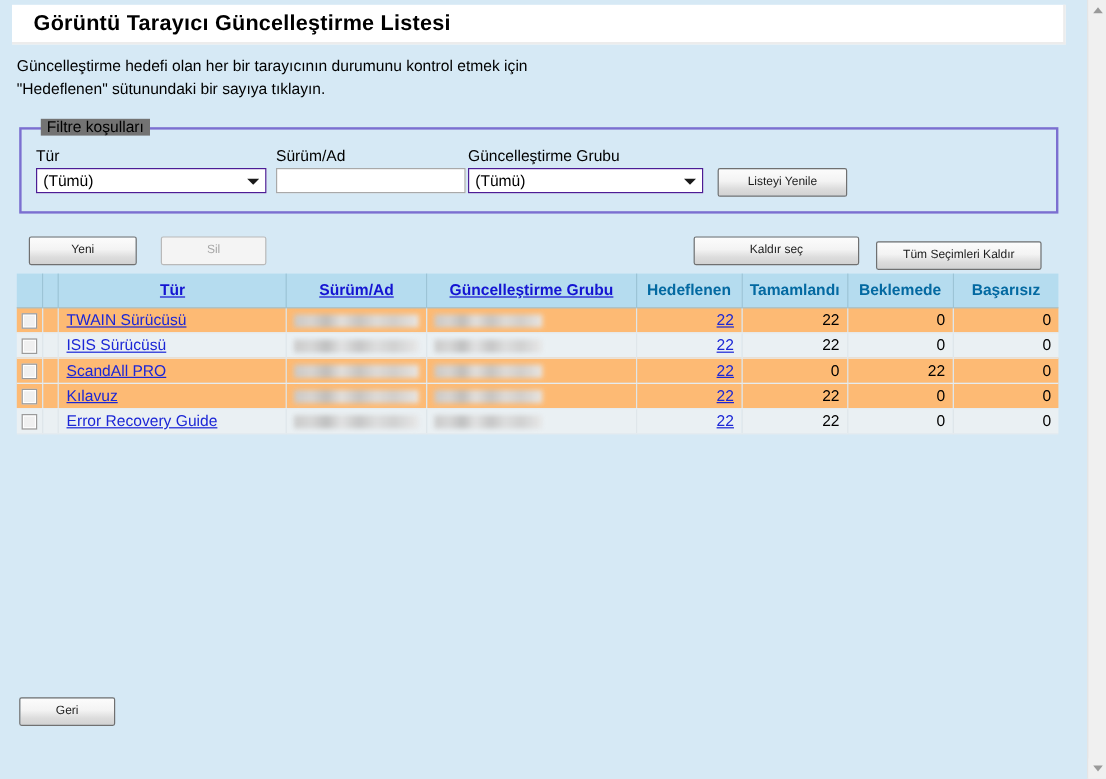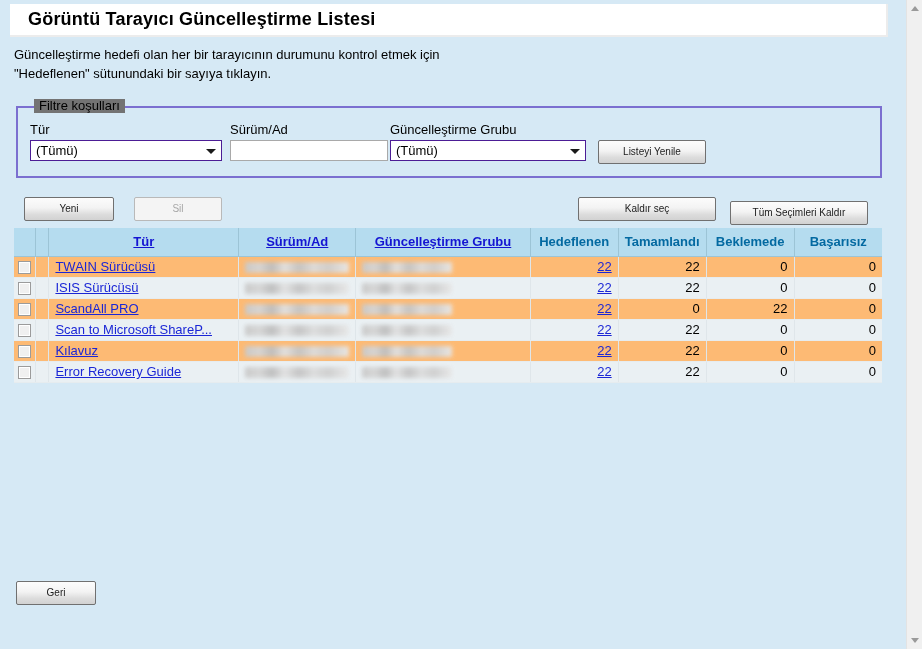--- a/index.html
+++ b/index.html
@@ -337,31 +337,20 @@
             <td class="col-chk"><span class="chk"></span></td>
             <td class="col-blank"></td>
             <td class="col-type"><a href="#" class="rowlink">ScandAll PRO</a></td>
             <td class="col-ver"><span class="redact w-ver"></span></td>
             <td class="col-group"><span class="redact w-group"></span></td>
             <td class="col-num"><a href="#" class="numlink">22</a></td>
             <td class="col-num">0</td>
             <td class="col-num">22</td>
             <td class="col-num">0</td>
           </tr>
-          <tr class="even">
-            <td class="col-chk"><span class="chk"></span></td>
-            <td class="col-blank"></td>
-            <td class="col-type"><a href="#" class="rowlink">Scan to Microsoft ShareP...</a></td>
-            <td class="col-ver"><span class="redact w-ver"></span></td>
-            <td class="col-group"><span class="redact w-group"></span></td>
-            <td class="col-num"><a href="#" class="numlink">22</a></td>
-            <td class="col-num">22</td>
-            <td class="col-num">0</td>
-            <td class="col-num">0</td>
-          </tr>
           <tr class="odd">
             <td class="col-chk"><span class="chk"></span></td>
             <td class="col-blank"></td>
             <td class="col-type"><a href="#" class="rowlink">Kılavuz</a></td>
             <td class="col-ver"><span class="redact w-ver"></span></td>
             <td class="col-group"><span class="redact w-group"></span></td>
             <td class="col-num"><a href="#" class="numlink">22</a></td>
             <td class="col-num">22</td>
             <td class="col-num">0</td>
             <td class="col-num">0</td>

